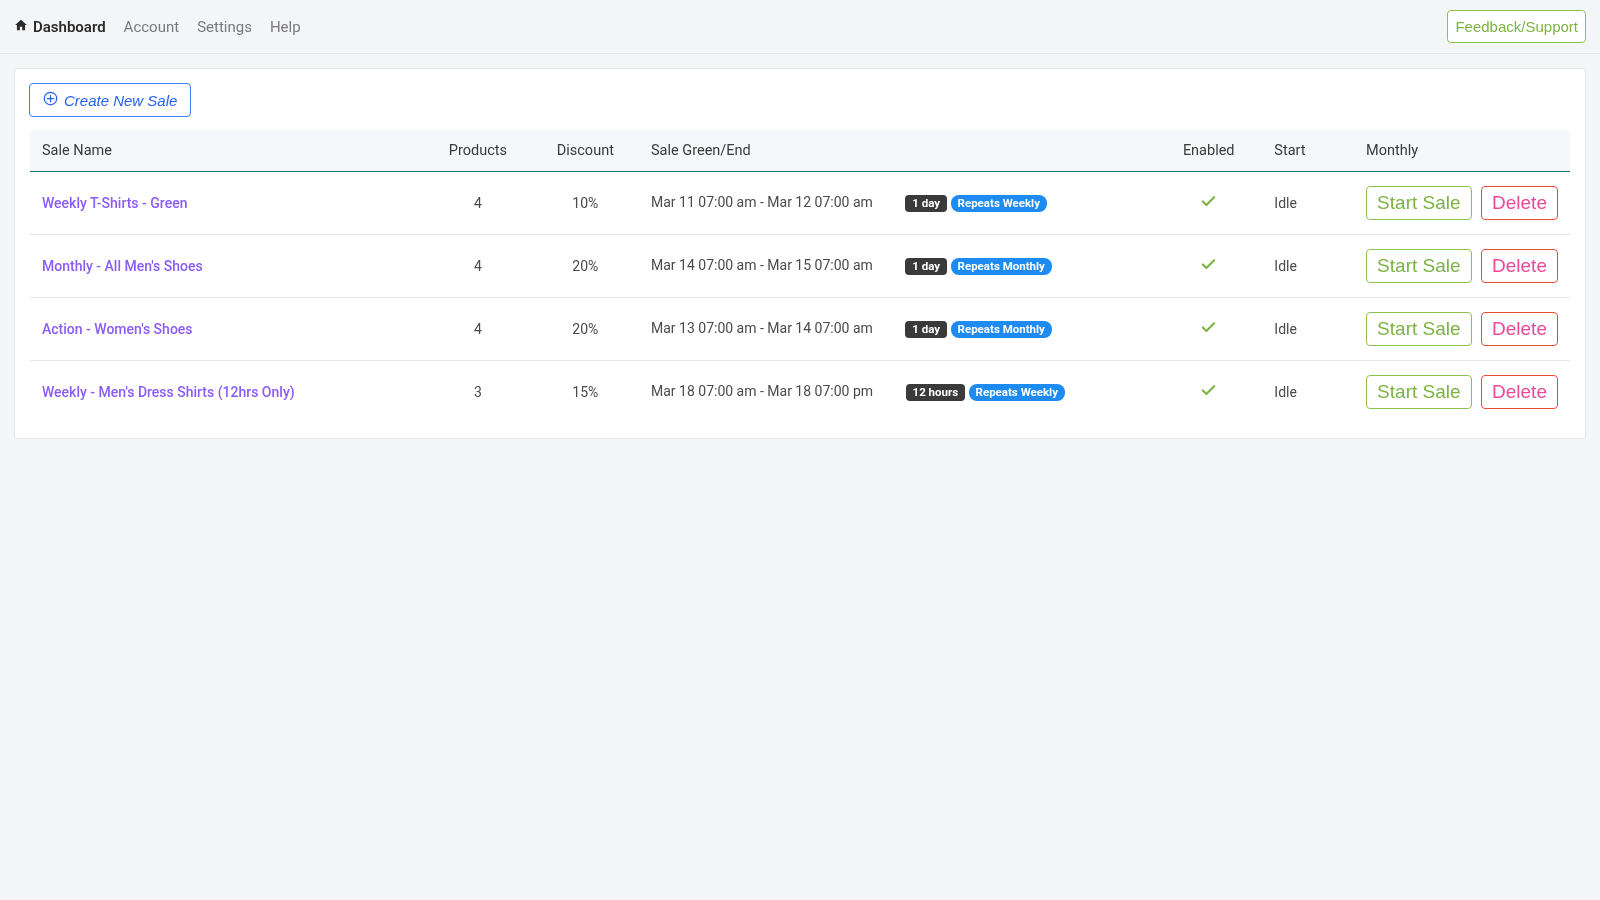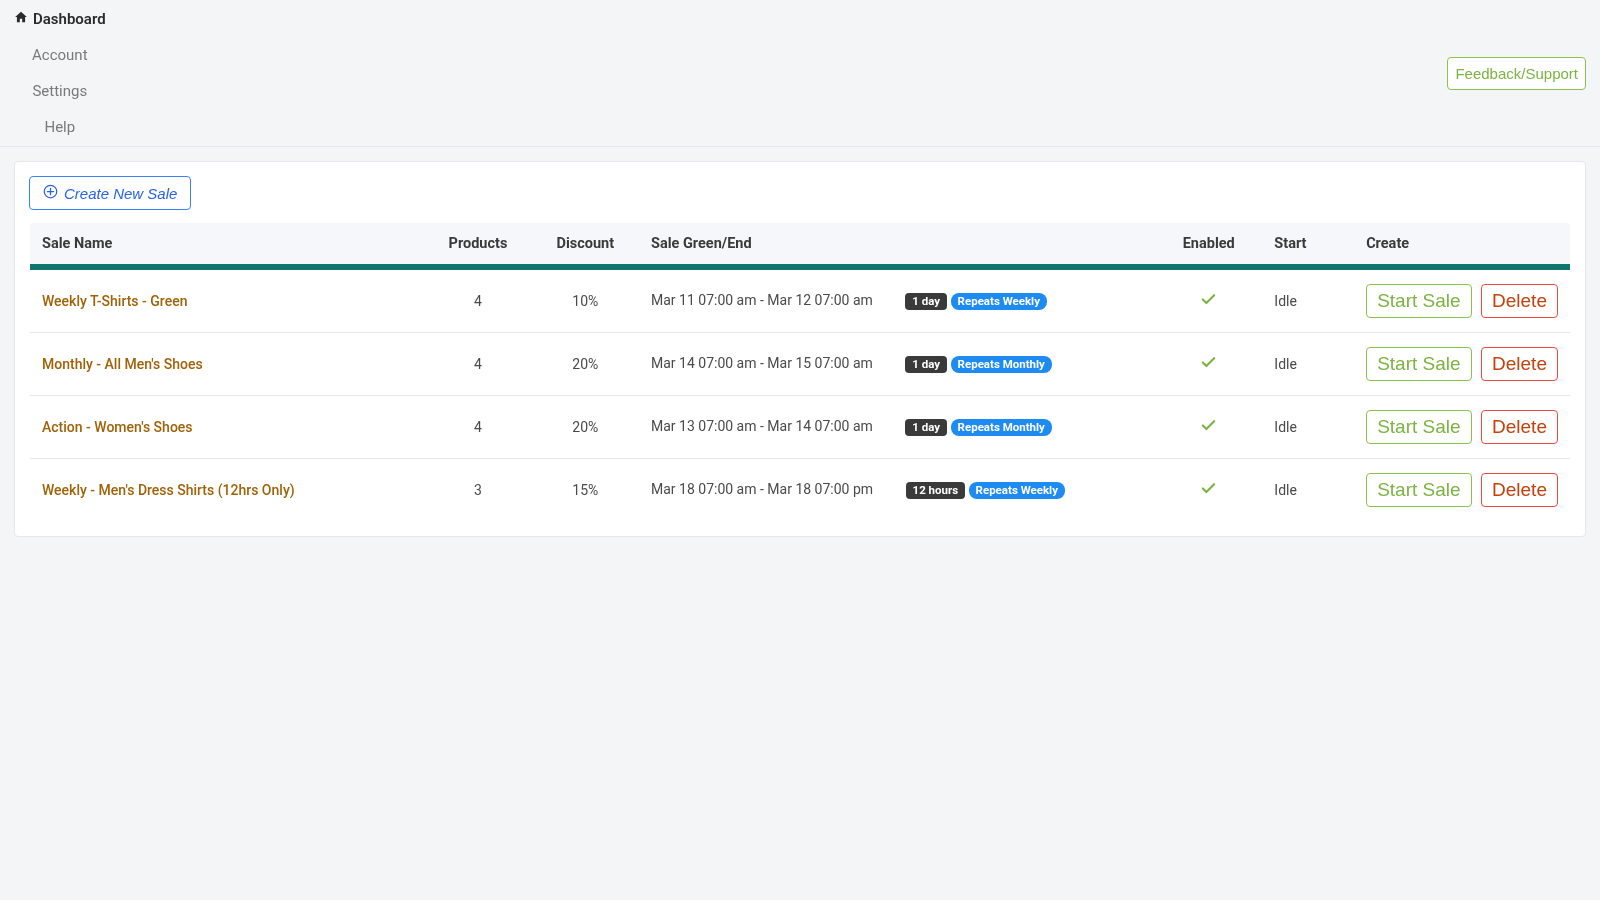--- a/index.html
+++ b/index.html
@@ -17,21 +17,20 @@
   align-items: center;
   justify-content: space-between;
   padding: 10px 14px;
   border-bottom: 1px solid #e5e7eb;
   background: #f4f5f7;
 }
 .nav {
   display: flex;
   align-items: center;
   gap: 18px;
-  flex-direction: column;
 }
 .nav-item {
   color: #7a7a7a;
   cursor: pointer;
   font-size: 15px;
   display: inline-flex;
   align-items: center;
   gap: 5px;
 }
 .nav-item.active {
@@ -73,35 +72,35 @@
   margin-top: 12px;
   border: 1px solid #e5e7eb;
   border-radius: 4px;
   overflow: hidden;
 }
 .table thead {
   background: #f5f7fa;
 }
 .table th {
   text-align: left;
-  font-weight: 700;
+  font-weight: 400;
   color: #3a3a3a;
   padding: 12px 12px;
-  border-bottom: 6px solid #0f766e;
+  border-bottom: 1px solid #0f766e;
   font-size: 14.5px;
 }
 .table td {
   padding: 14px 12px;
   border-bottom: 1px solid #e5e7eb;
   vertical-align: middle;
   color: #4a4a4a;
 }
 .table tbody tr:last-child td { border-bottom: none; }
 .sale-link {
-  color: #a16207;
+  color: #8b5cf6;
   cursor: pointer;
   font-weight: 500;
 }
 .col-products, .col-discount { text-align: center; }
 .badge {
   display: inline-block;
   font-size: 11.5px;
   font-weight: 700;
   padding: 3px 7px;
   border-radius: 4px;
@@ -113,21 +112,21 @@
 .check-icon svg { width: 17px; height: 17px; }
 .col-enabled { text-align: center; }
 .btn-sm {
   font-size: 19px;
   padding: 5px 10px;
   border-radius: 4px;
   cursor: pointer;
   background: #fff;
 }
 .btn-success-o { border: 1px solid #8bc34a; color: #7cb342; }
-.btn-danger-o { border: 1px solid #e74c3c; color: #c2410c; }
+.btn-danger-o { border: 1px solid #e74c3c; color: #ec4899; }
 .action-cell { white-space: nowrap; }
 .action-cell .btn-sm + .btn-sm { margin-left: 6px; }
 .home-icon svg { width: 14px; height: 14px; }
 .plus-icon svg { width: 15px; height: 15px; }
 </style>
 </head>
 <body>
 
 <div class="topbar">
   <div class="nav">
@@ -159,21 +158,21 @@
 
   <table class="table">
     <thead>
       <tr>
         <th style="width:26%">Sale Name</th>
         <th style="width:7%; text-align:center">Products</th>
         <th style="width:7%; text-align:center">Discount</th>
         <th style="width:34%">Sale Green/End</th>
         <th style="width:7%; text-align:center">Enabled</th>
         <th style="width:6%">Start</th>
-        <th style="width:13%">Create</th>
+        <th style="width:13%">Monthly</th>
       </tr>
     </thead>
     <tbody id="sales-body">
         <tr>
     <td><span class="sale-link">Weekly T-Shirts - Green</span></td>
     <td class="col-products">4</td>
     <td class="col-discount">10%</td>
     <td>
       <span>Mar 11 07:00 am - Mar 12 07:00 am</span>
       <span class="badge badge-dark">1 day</span>

